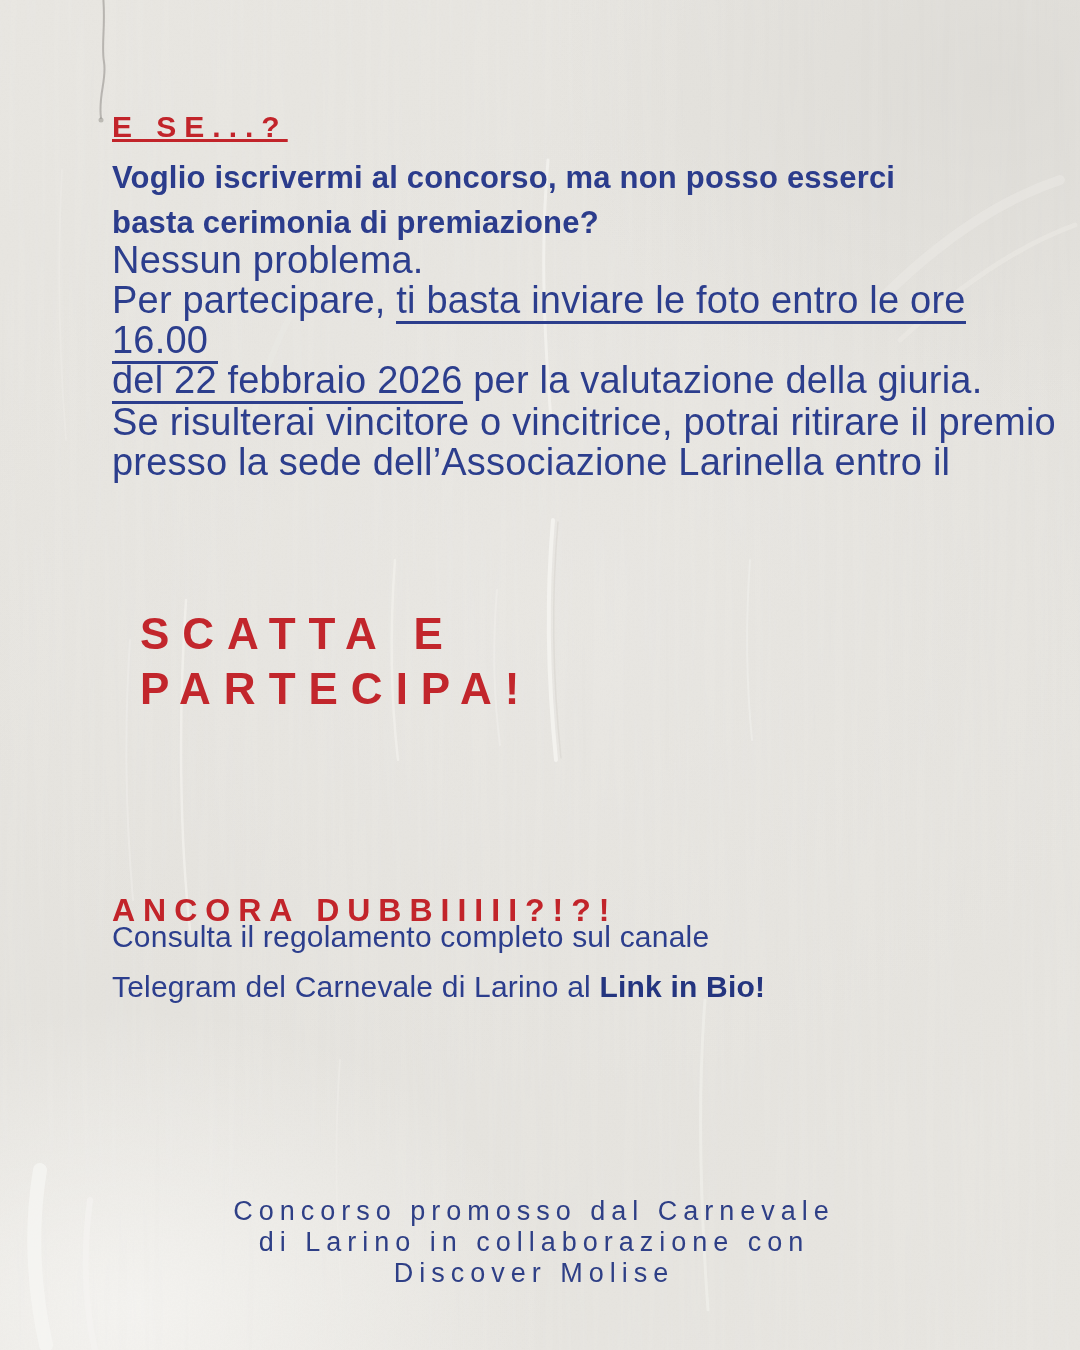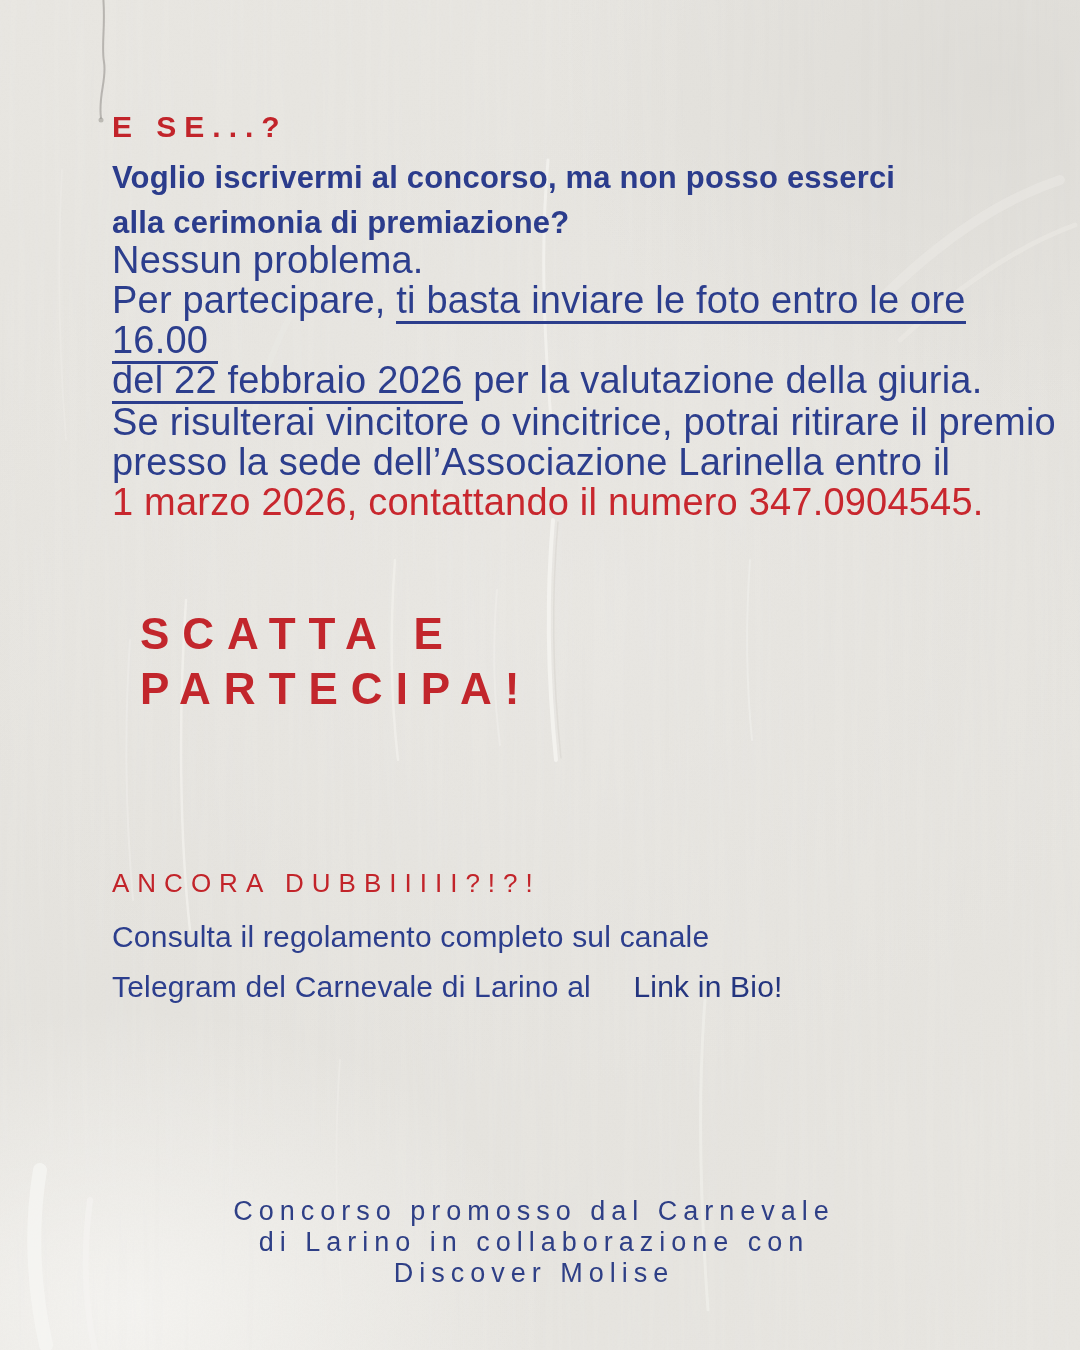--- a/index.html
+++ b/index.html
@@ -61,47 +61,48 @@
     color: #c2262c;
     font-weight: 700;
     font-size: 44px;
     line-height: 55px;
     letter-spacing: 13px;
     margin-left: 28px;
   }
 
   .doubts-kicker {
     color: #c2242a;
-    font-weight: 400;
-    font-size: 26px;
+    font-weight: 700;
+    font-size: 32px;
     letter-spacing: 8px;
+    margin-top: 24px;
   }
 
   .doubts-body {
     color: #2c3e8d;
     font-size: 30px;
     line-height: 50px;
     letter-spacing: 0.2px;
   }
-  .doubts-body b { font-weight: 400; color: #24357f; margin-left: 34px; }
+  .doubts-body b { font-weight: 700; color: #24357f; }
 
   .footer {
     position: absolute;
     left: 0;
     right: 12px;
     z-index: 2;
     text-align: center;
     color: #2e3f86;
     font-size: 27px;
     line-height: 31px;
     letter-spacing: 6px;
   }
 
   
-  .pos-kicker   { top: 110px; }
+  .pos-kicker   { top: 110px; text-decoration: underline; }
   .pos-question { top: 155px; }
   .pos-answer   { top: 240px; }
   .pos-prize    { top: 402px; }
   .pos-cta      { top: 606px; }
   .pos-doubts-k { top: 868px; }
   .pos-doubts-b { top: 912px; }
   .pos-footer   { top: 1196px; }
 </style>
 </head>
 <body>
@@ -141,33 +142,32 @@
       <path d="M40,1170 C30,1230 34,1290 46,1345" stroke="#f7f6f3" stroke-width="14" opacity="0.7"></path>
       <path d="M90,1200 C82,1260 86,1310 95,1350" stroke="#f5f4f1" stroke-width="6" opacity="0.6"></path>
       <path d="M750,560 C745,630 747,690 752,740" stroke="#f1f0ec" stroke-width="2" opacity="0.55"></path>
     </g>
   </svg>
 
   <div class="layer pos-kicker kicker">E SE...?</div>
 
   <div class="layer pos-question question">
     <div>Voglio iscrivermi al concorso, ma non posso esserci</div>
-    <div>alla cerimonia di premiazione?</div>
+    <div>basta cerimonia di premiazione?</div>
   </div>
 
   <div class="layer pos-answer body-text">
     <div>Nessun problema.</div>
     <div><span>Per partecipare, </span><span class="u u-trail">ti basta inviare le foto entro le ore 16.00</span></div>
     <div><span class="u">del 22 febbraio 2026</span><span> per la valutazione della giuria.</span></div>
   </div>
 
   <div class="layer pos-prize body-text">
     <div>Se risulterai vincitore o vincitrice, potrai ritirare il premio</div>
     <div>presso la sede dell’Associazione Larinella entro il</div>
-    <div class="red-line">1 marzo 2026, contattando il numero 347.0904545.</div>
   </div>
 
   <div class="layer pos-cta cta">
     <div>SCATTA E</div>
     <div>PARTECIPA!</div>
   </div>
 
   <div class="layer pos-doubts-k doubts-kicker">ANCORA DUBBIIIII?!?!</div>
 
   <div class="layer pos-doubts-b doubts-body">

